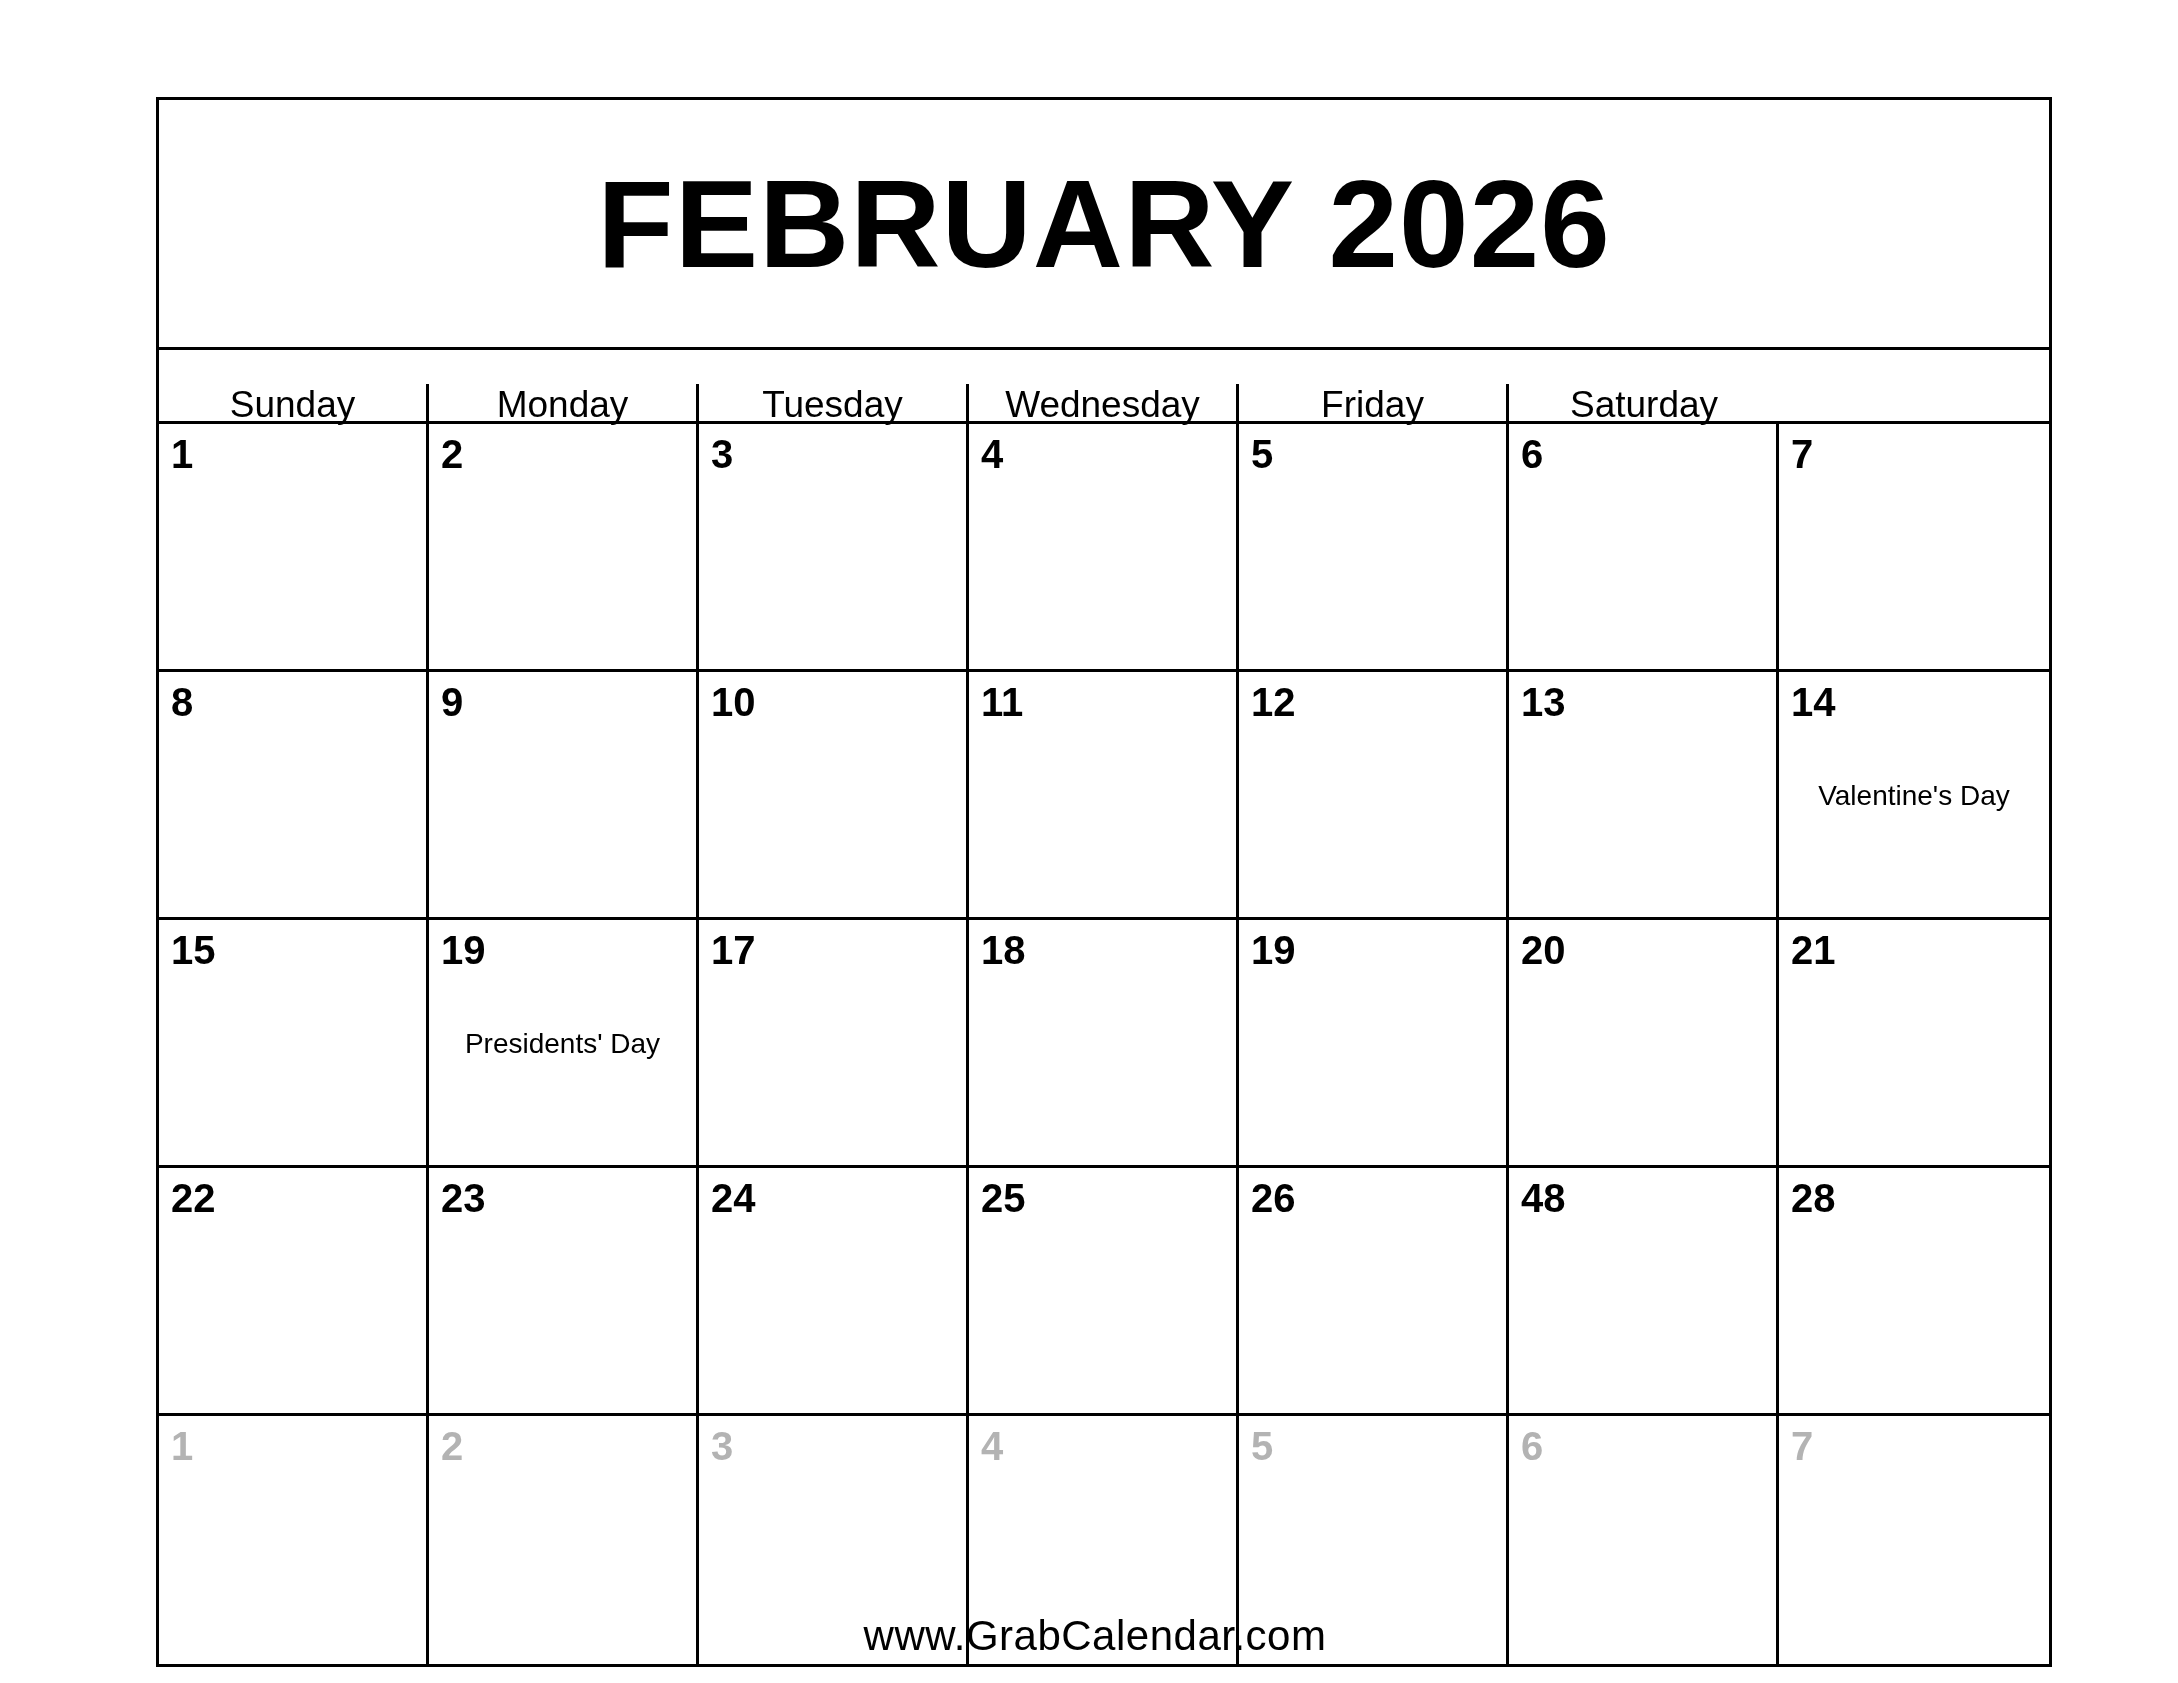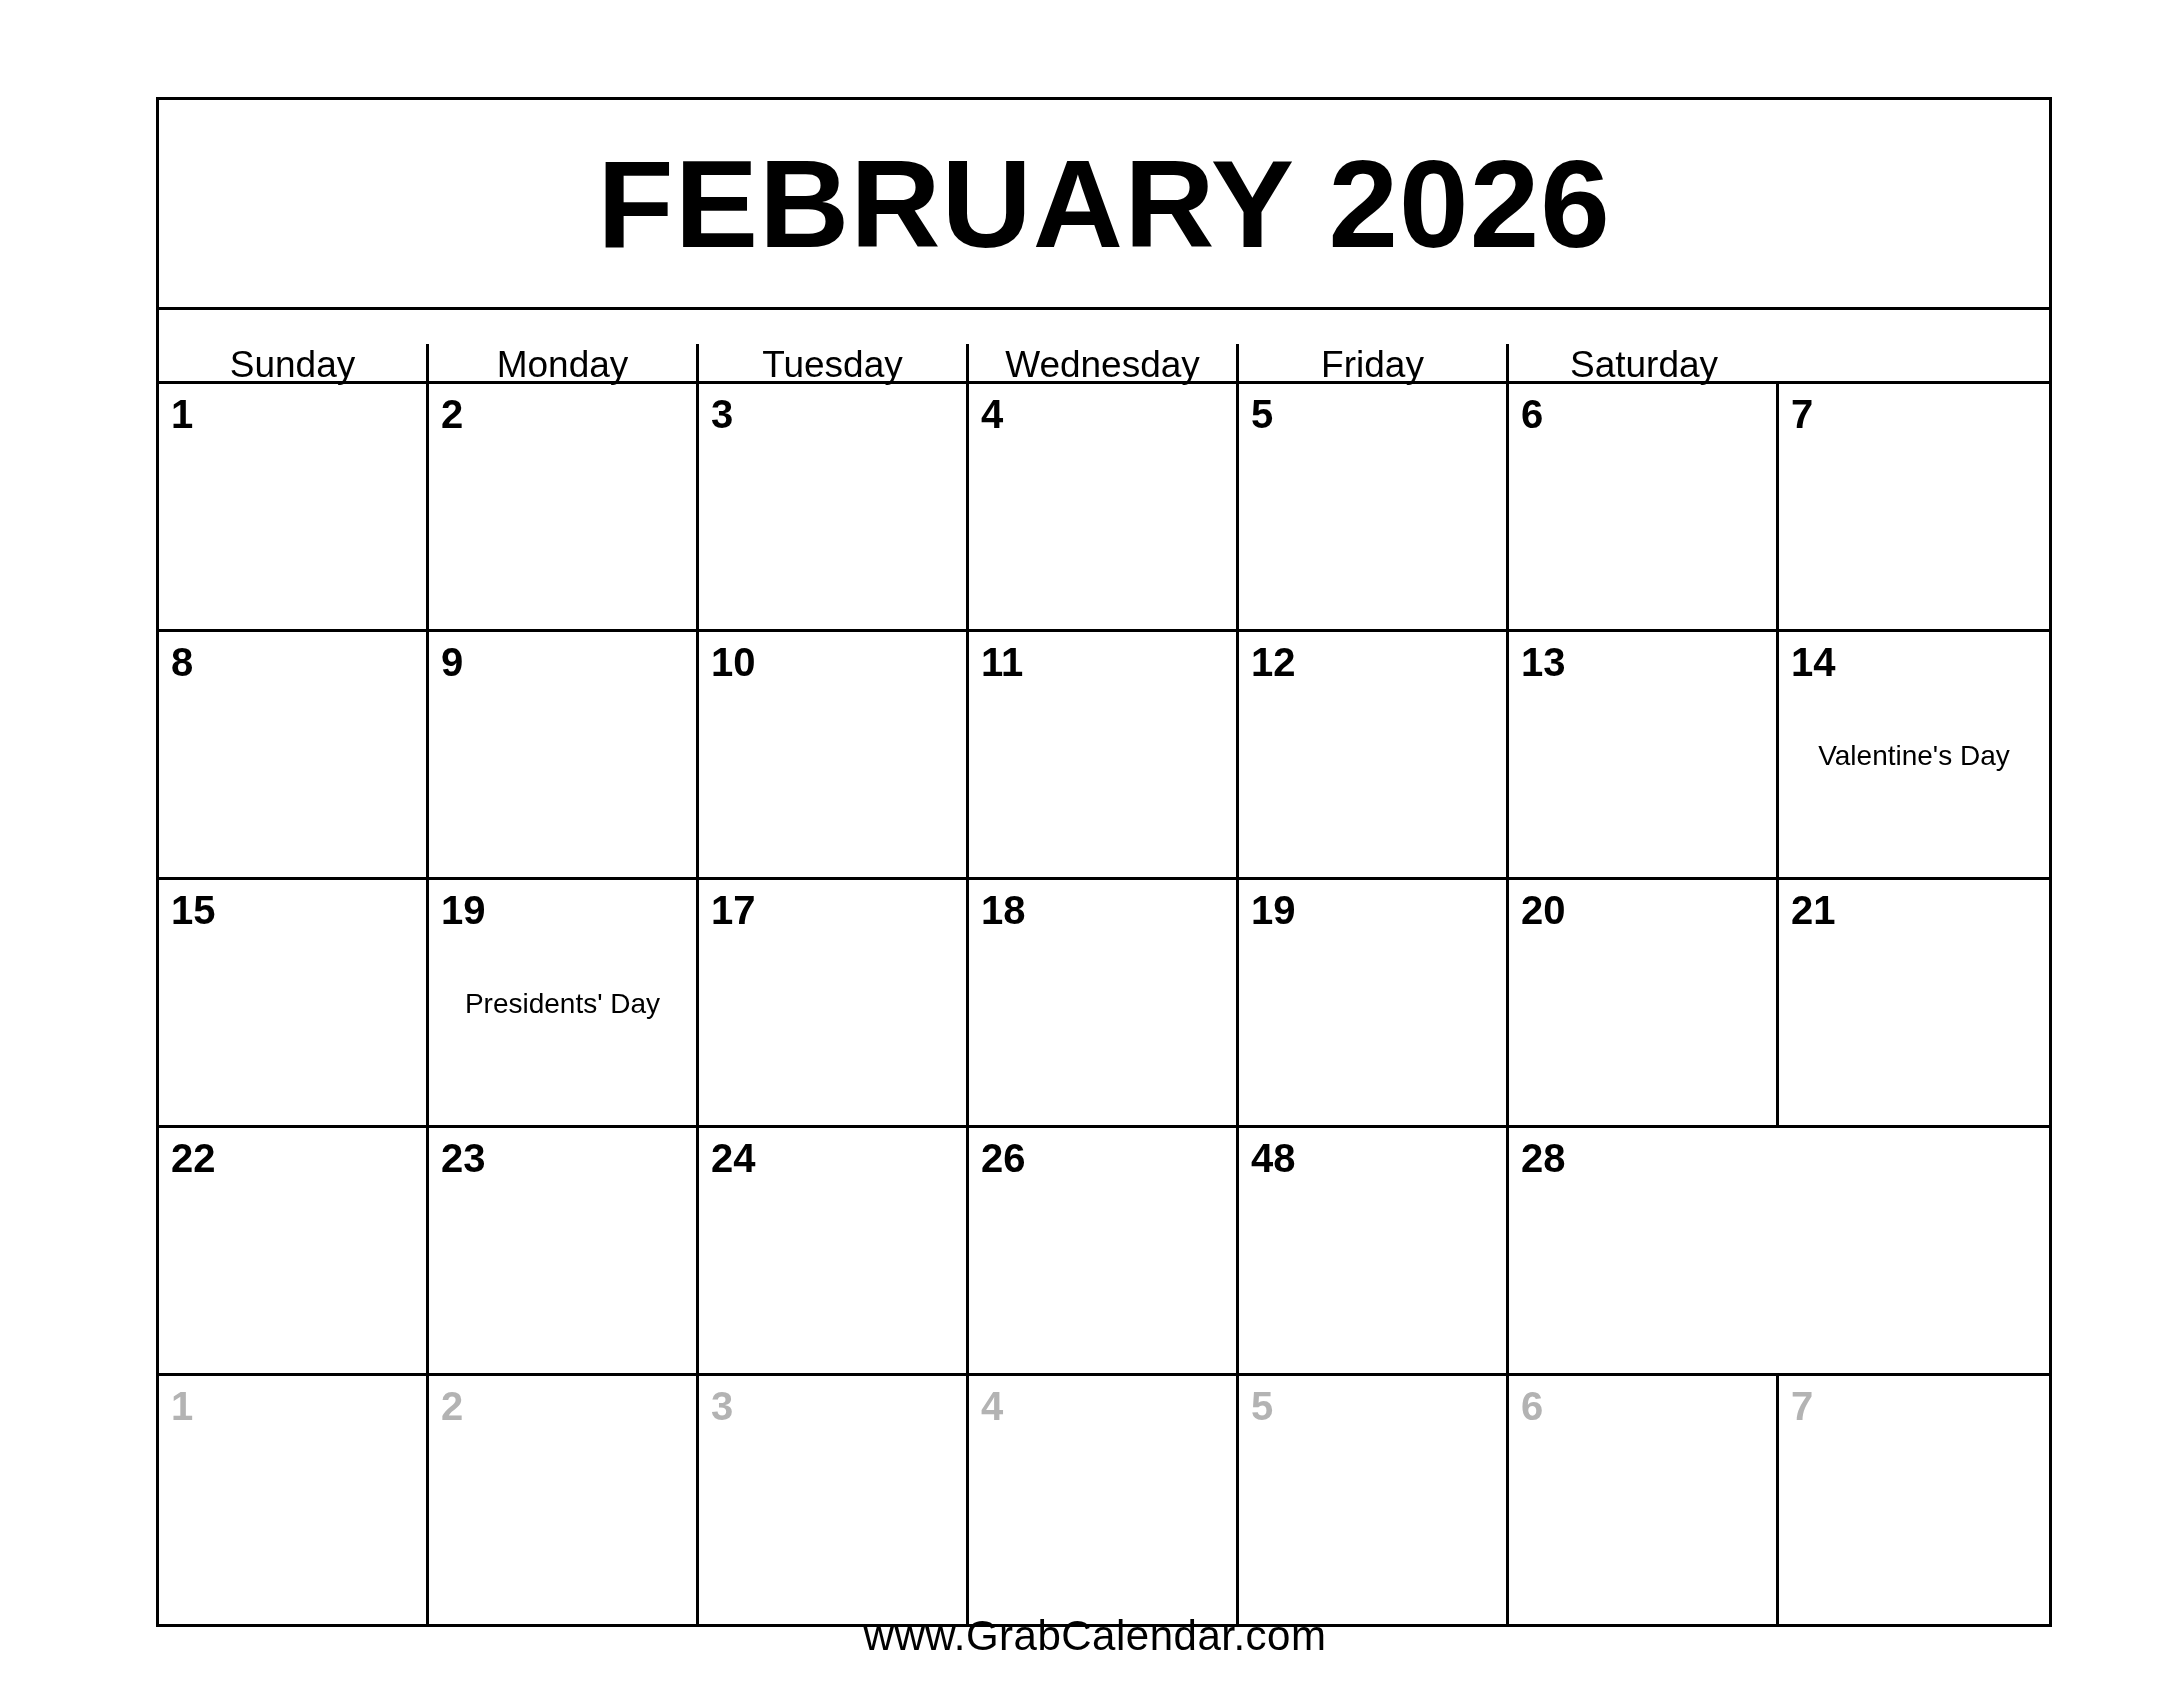--- a/index.html
+++ b/index.html
@@ -26,21 +26,21 @@
     position: absolute;
     left: 156px;
     top: 97px;
     width: 1896px;
     border: 3px solid #000000;
     box-sizing: border-box;
     background: #ffffff;
   }
 
   .title-bar {
-    height: 210px;
+    height: 250px;
     display: flex;
     align-items: center;
     justify-content: center;
     border-bottom: 3px solid #000000;
     box-sizing: border-box;
   }
   .title-text {
     font-size: 125px;
     font-weight: bold;
     letter-spacing: 1px;
@@ -242,20 +242,24 @@
       </div>
       <div class="day-cell">
         <div class="day-number">23</div>
         <div class="day-event"></div>
       </div>
       <div class="day-cell">
         <div class="day-number">24</div>
         <div class="day-event"></div>
       </div>
       <div class="day-cell">
+        <div class="day-number">25</div>
+        <div class="day-event"></div>
+      </div>
+      <div class="day-cell">
         <div class="day-number">26</div>
         <div class="day-event"></div>
       </div>
       <div class="day-cell">
         <div class="day-number">48</div>
         <div class="day-event"></div>
       </div>
       <div class="day-cell">
         <div class="day-number">28</div>
         <div class="day-event"></div>

